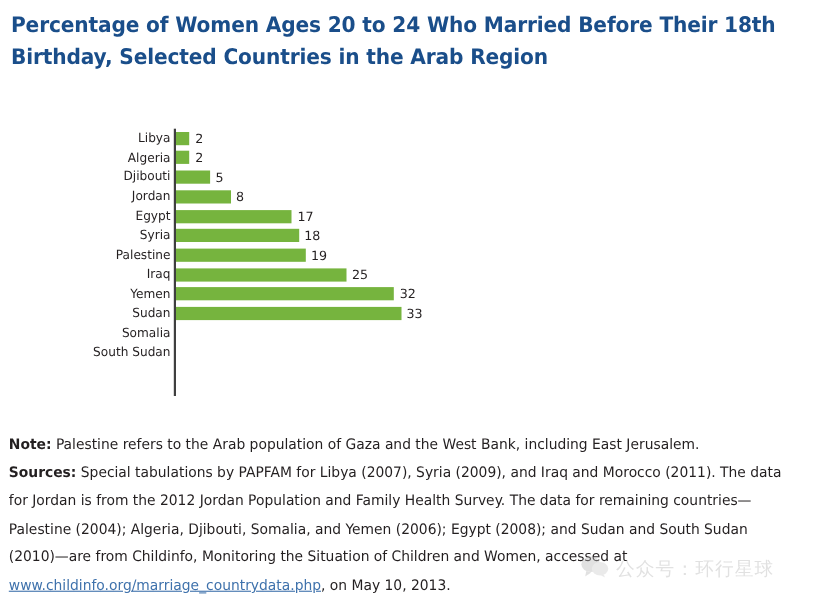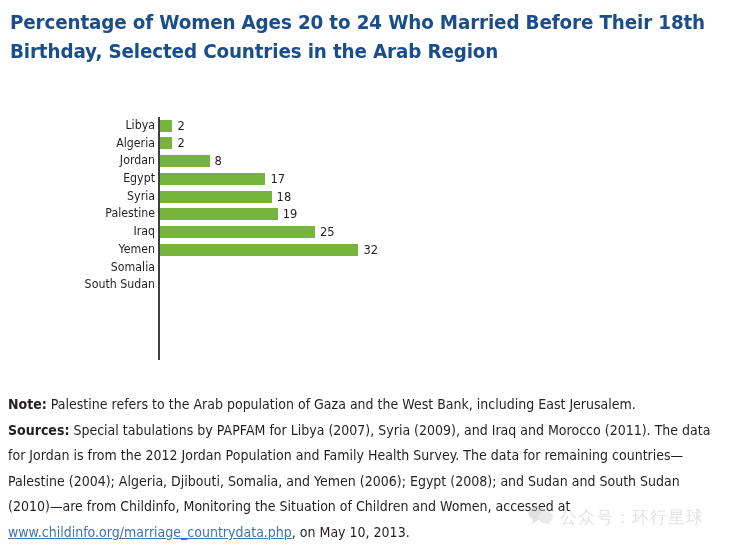--- a/index.html
+++ b/index.html
@@ -145,20 +145,27 @@
         </div>
       </div>
       <div class="row">
         <div class="cat-label">Algeria</div>
         <div class="bar-wrap">
           <div class="bar" style="width: 12.4px; background: rgb(118, 180, 62);"></div>
           <span class="val-label">2</span>
         </div>
       </div>
       <div class="row">
+        <div class="cat-label">Djibouti</div>
+        <div class="bar-wrap">
+          <div class="bar" style="width: 31px; background: rgb(118, 180, 62);"></div>
+          <span class="val-label">5</span>
+        </div>
+      </div>
+      <div class="row">
         <div class="cat-label">Jordan</div>
         <div class="bar-wrap">
           <div class="bar" style="width: 49.6px; background: rgb(118, 180, 62);"></div>
           <span class="val-label">8</span>
         </div>
       </div>
       <div class="row">
         <div class="cat-label">Egypt</div>
         <div class="bar-wrap">
           <div class="bar" style="width: 105.4px; background: rgb(118, 180, 62);"></div>
@@ -184,20 +191,27 @@
         <div class="bar-wrap">
           <div class="bar" style="width: 155px; background: rgb(118, 180, 62);"></div>
           <span class="val-label">25</span>
         </div>
       </div>
       <div class="row">
         <div class="cat-label">Yemen</div>
         <div class="bar-wrap">
           <div class="bar" style="width: 198.4px; background: rgb(118, 180, 62);"></div>
           <span class="val-label">32</span>
+        </div>
+      </div>
+      <div class="row">
+        <div class="cat-label">Sudan</div>
+        <div class="bar-wrap">
+          <div class="bar" style="width: 204.6px; background: rgb(118, 180, 62);"></div>
+          <span class="val-label">33</span>
         </div>
       </div>
       <div class="row">
         <div class="cat-label">Somalia</div>
       </div>
       <div class="row">
         <div class="cat-label">South Sudan</div>
       </div>
     </div>
 </div>

